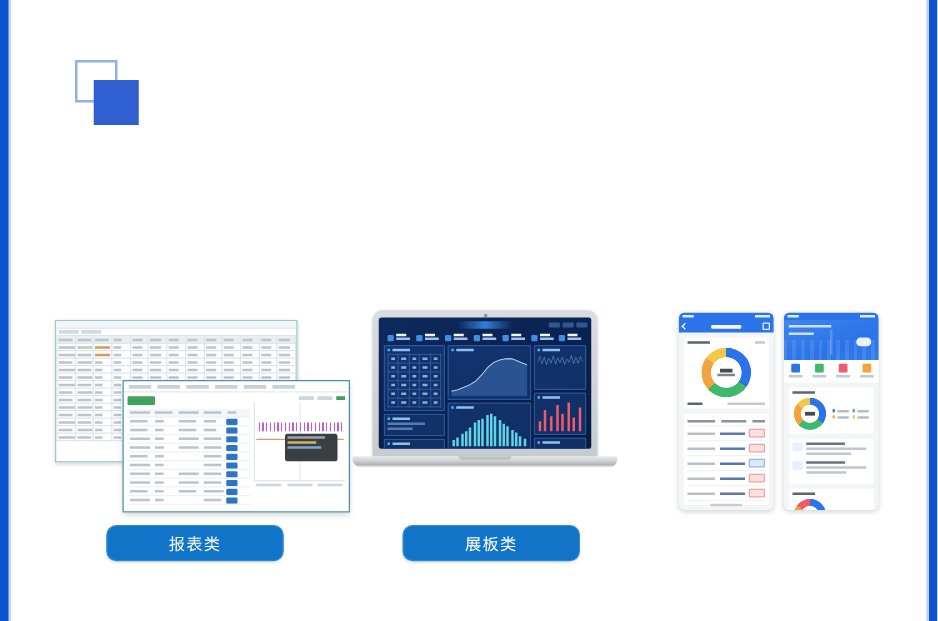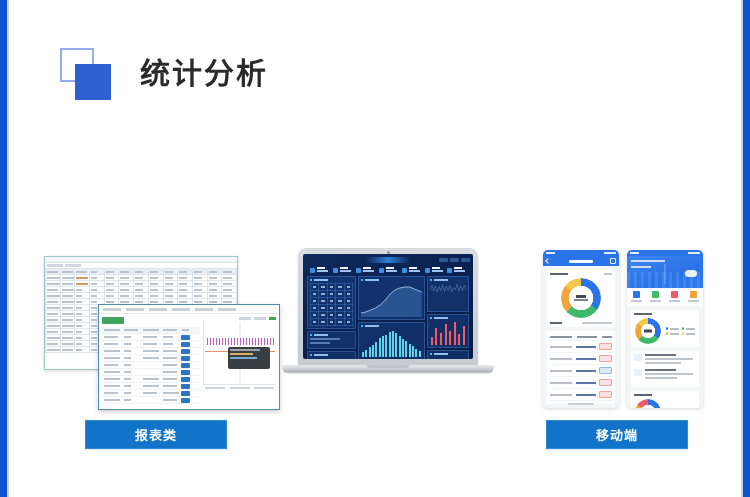--- a/index.html
+++ b/index.html
@@ -206,22 +206,22 @@
   .note{display:flex;gap:3px;margin-bottom:3px;}
   .note .nb{width:8px;height:7px;border-radius:1px;background:#e8f0fd;flex:0 0 auto;}
   .note .nt{flex:1;}
   .note .nt i{display:block;height:2px;background:#c0c6ce;margin-bottom:2px;}
   .note .nt i.h{width:60%;background:#6a7280;}
 
   
   .btns{position:absolute;left:0;top:420px;width:750px;height:27px;}
   .cta{
     position:absolute;top:0;width:140px;height:27px;
-    background:#1274c8;border:1px solid #2f8ad6;border-radius:0;
-    color:#fff;font-size:13px;font-weight:bold;letter-spacing:1px;
+    background:#1274c8;border:1px solid #2f8ad6;border-radius:8px;
+    color:#fff;font-size:13px;font-weight:normal;letter-spacing:1px;
     display:flex;align-items:center;justify-content:center;
     box-shadow:0 1px 2px rgba(0,0,0,.12);cursor:pointer;
   }
   .cta.b1{left:85px;}
   .cta.b2{left:322px;}
   .cta.b3{left:546px;}
 </style>
 </head>
 <body>
 
@@ -230,21 +230,20 @@
   <div class="rail left"></div>
   <div class="rail-inner left"></div>
   <div class="rail right"></div>
   <div class="rail-inner right"></div>
 
   <div class="hdr">
     <div class="logo">
       <div class="sq-out"></div>
       <div class="sq-fill"></div>
     </div>
-    <div class="title">统计分析</div>
   </div>
 
 
   <div class="showcase">
 
     <div class="shot reports">
 
       <div class="rep-back">
         <div class="bb-title"></div>
         <div class="bb-tabs">
@@ -1534,16 +1533,16 @@
 
           </div>
         </div>
       </div>
     </div>
 
   </div>
 
   <div class="btns">
     <div class="cta b1">报表类</div>
-    <div class="cta b3">移动端</div>
+    <div class="cta b2">展板类</div>
   </div>
 
 </div>
 
 </body></html>

